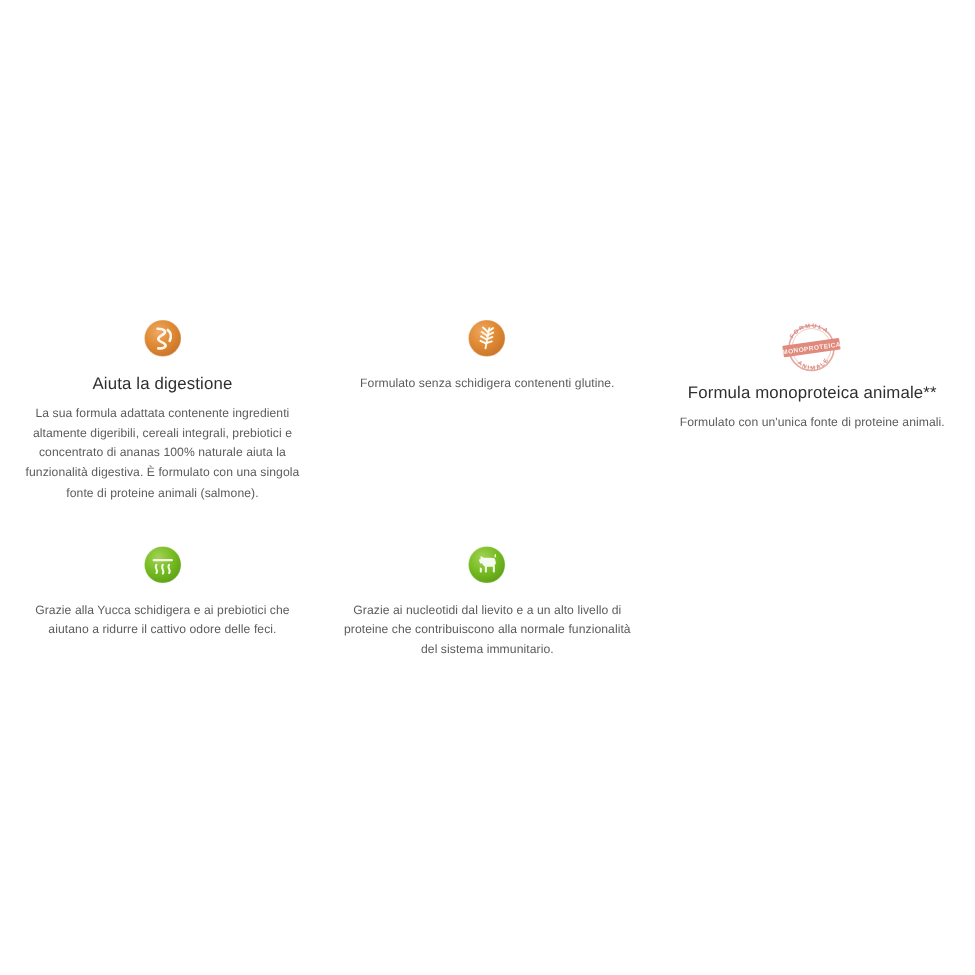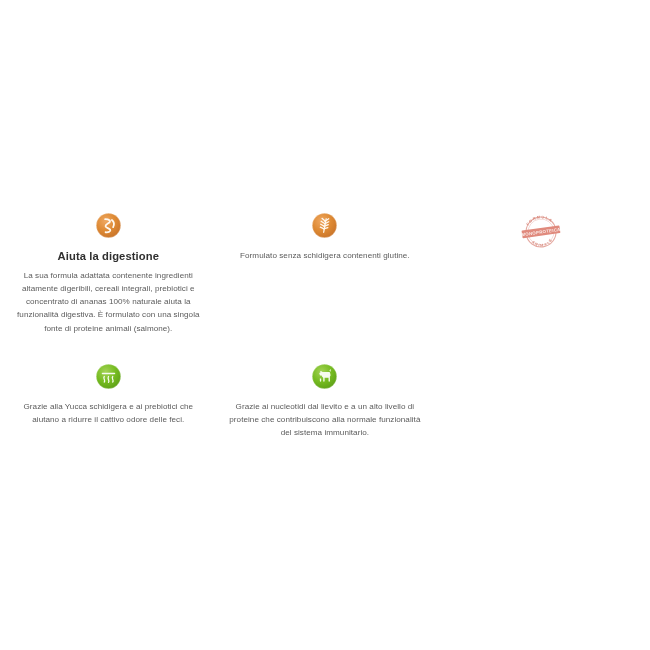--- a/index.html
+++ b/index.html
@@ -50,21 +50,21 @@
   .feature-icon svg {
     display: block;
     width: 100%;
     height: 100%;
   }
 
   .feature-title {
     font-size: 11.2px;
     line-height: 1.35;
     color: #2f2f2f;
-    font-weight: bold;
+    font-weight: normal;
     margin: 0 0 5px 0;
     letter-spacing: 0.1px;
   }
 
   .feature-text {
     font-size: 8.1px;
     line-height: 1.62;
     color: #5b5b5b;
     margin: 0;
     padding: 0 2px;
@@ -158,20 +158,22 @@
               <textPath href="#arcTop" startOffset="50%" text-anchor="middle">FORMULA</textPath>
             </text>
             <text font-family="'Liberation Sans', sans-serif" font-size="8.5" font-weight="bold" fill="#D98C80" letter-spacing="2.4">
               <textPath href="#arcBot" startOffset="50%" text-anchor="middle">ANIMALE</textPath>
             </text>
             <rect x="8" y="35" width="84" height="17" rx="1.5" fill="#E08A7D"></rect>
             <text x="50" y="47.5" text-anchor="middle" font-family="'Liberation Sans', sans-serif" font-size="9.6" font-weight="bold" fill="#FBEDEA" letter-spacing="0.6">MONOPROTEICA</text>
           </g>
         </svg>
       </div>
+      <div class="feature-title">Formula monoproteica animale**</div>
+      <p class="feature-text">Formulato con un'unica fonte di proteine animali.</p>
     </div>
 
     <div class="feature col-1">
       <div class="feature-icon">
         <svg viewBox="0 0 64 64" xmlns="http://www.w3.org/2000/svg">
           <defs>
             <radialGradient id="grn1" cx="38%" cy="30%" r="74%">
               <stop offset="0%" stop-color="#A3D255"></stop>
               <stop offset="55%" stop-color="#76BC21"></stop>
               <stop offset="100%" stop-color="#5EA017"></stop>

